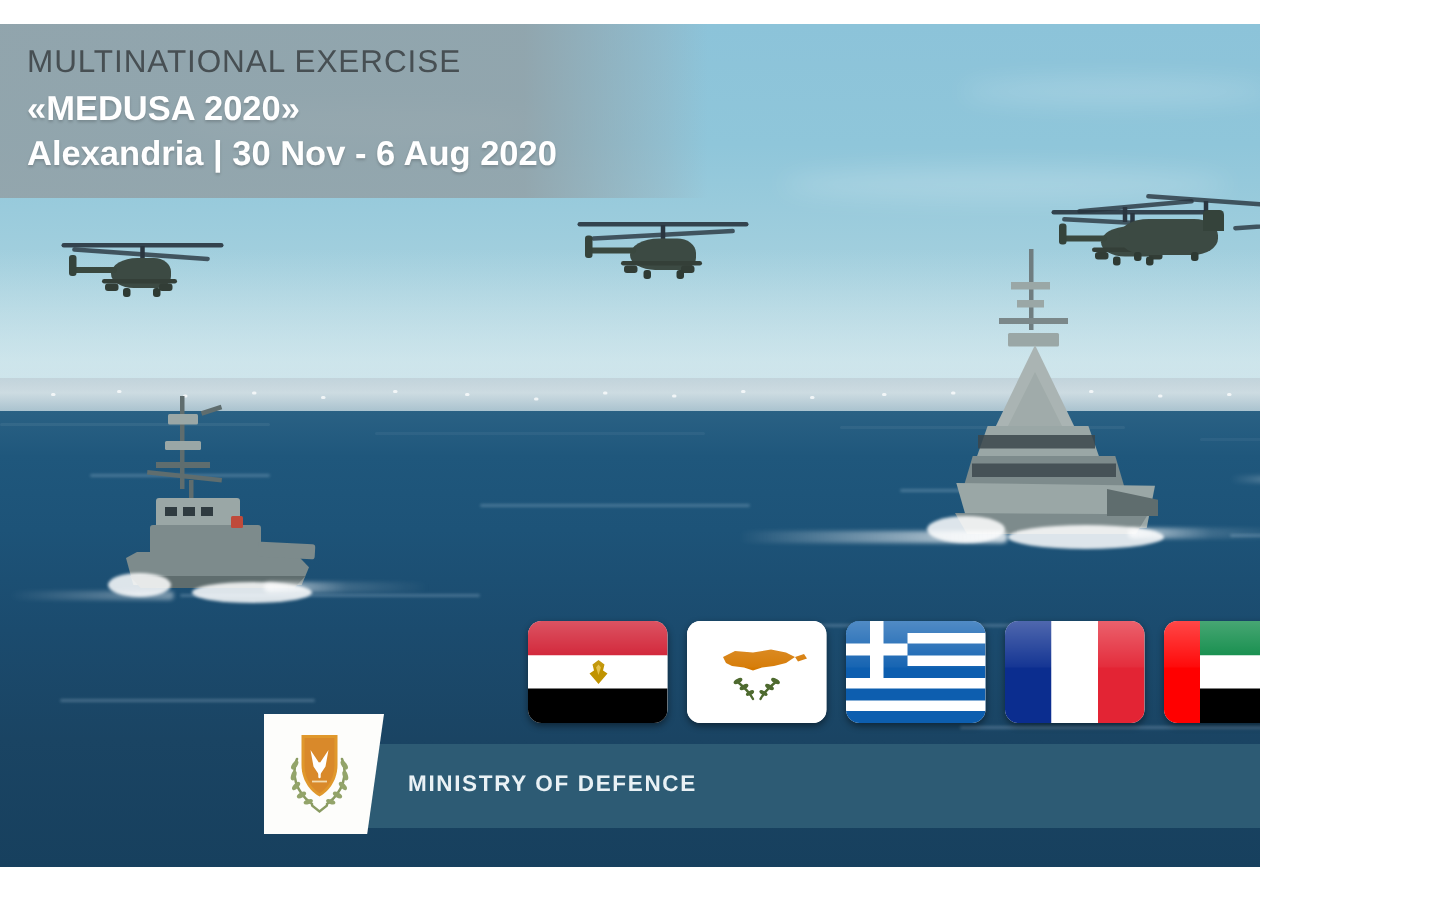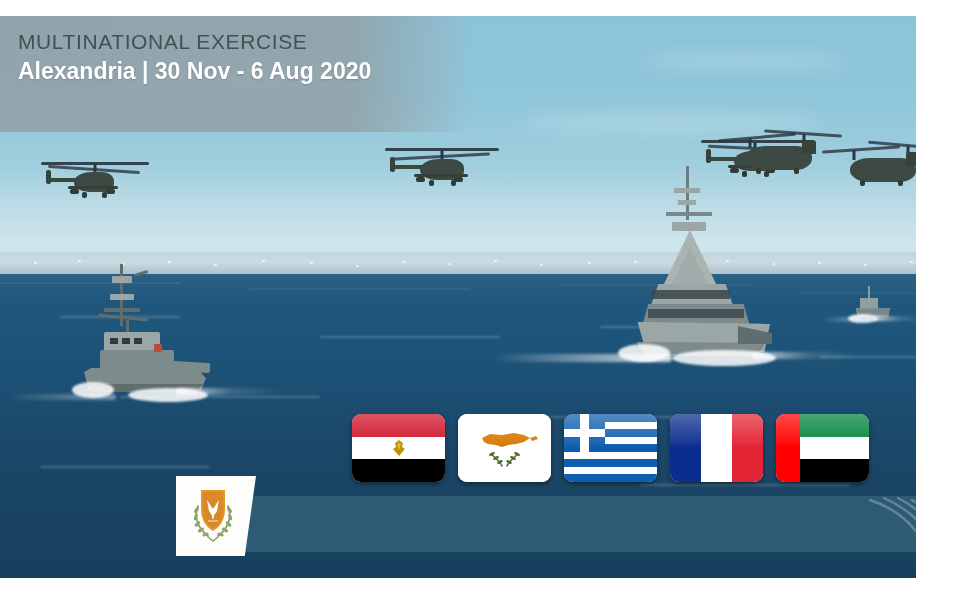--- a/index.html
+++ b/index.html
@@ -1,19 +1,19 @@
 <!DOCTYPE html>
 <html><head>
 <meta charset="utf-8">
 <style>
   * { margin:0; padding:0; box-sizing:border-box; }
   html,body { width:960px; height:600px; background:#ffffff; overflow:hidden;
               font-family:"Liberation Sans", sans-serif; }
 
-  #stage { position:relative; width:916px; height:600px; background:#ffffff; overflow:hidden; }
+  #stage { position:relative; width:840px; height:600px; background:#ffffff; overflow:hidden; }
 
   
   #photo { position:absolute; left:0; top:16px; width:960px; height:562px; overflow:hidden; }
 
   
   .sky { position:absolute; left:0; top:0; width:960px; height:268px;
          background:linear-gradient(180deg,#8cc3d9 0%, #8fc6da 30%, #a4d0de 62%, #b9dae3 84%, #aacdd8 100%); }
   .haze { position:absolute; left:0; top:150px; width:960px; height:120px;
           background:linear-gradient(180deg,rgba(255,255,255,0) 0%, rgba(226,240,244,.55) 70%, rgba(210,230,238,.7) 100%); }
   .cloudwisp { position:absolute; border-radius:50%; background:rgba(255,255,255,.18); filter:blur(8px); }
@@ -298,20 +298,21 @@
       <div class="hullD" style="left:86px;top:12px;width:14px;height:14px;background:#35433b;border-radius:3px 3px 0 0;"></div>
       <div class="gear" style="left:40px;top:40px;"></div>
       <div class="gear" style="left:78px;top:40px;"></div>
     </div>
 
   </div>
 
   <div id="titleband"></div>
   <div id="titletext">
     <div class="t1">MULTINATIONAL EXERCISE</div>
+    <div class="t2">«MEDUSA 2020»</div>
     <div class="t3">Alexandria | 30 Nov - 6 Aug 2020</div>
   </div>
 
   <div id="flags">
 
     <div class="flag">
       <div class="band3" style="top:0;background:#ce1126;"></div>
       <div class="band3" style="top:33.34%;background:#ffffff;"></div>
       <div class="band3" style="top:66.68%;background:#000000;"></div>
       <svg style="position:absolute;left:50%;top:50%;transform:translate(-50%,-50%);" width="22" height="22" viewBox="0 0 22 22">
@@ -364,20 +365,21 @@
       <div style="position:absolute;left:26%;top:0;width:74%;height:33.34%;background:#00843d;"></div>
       <div style="position:absolute;left:26%;top:33.34%;width:74%;height:33.33%;background:#ffffff;"></div>
       <div style="position:absolute;left:26%;top:66.67%;width:74%;height:33.33%;background:#000000;"></div>
       <div class="gloss"></div>
     </div>
 
   </div>
 
   <div id="modbar">
     <div class="slantL"></div>
+    <div id="modtext">MINISTRY OF DEFENCE</div>
     <div id="modwatermark">
       <svg width="120" height="56" viewBox="0 0 120 56">
         <g fill="none" stroke="#dceaf0" stroke-width="2.4" stroke-linecap="round">
           <path d="M30,4 C54,12 74,26 86,52"></path>
           <path d="M44,2 C66,12 84,26 96,52"></path>
           <path d="M58,2 C78,12 94,28 104,52"></path>
           <path d="M72,4 C88,14 100,30 110,52"></path>
         </g>
         <path d="M86,2 C104,14 116,32 120,56 L120,0 Z" fill="#cfe2ea" opacity=".55"></path>
       </svg>

